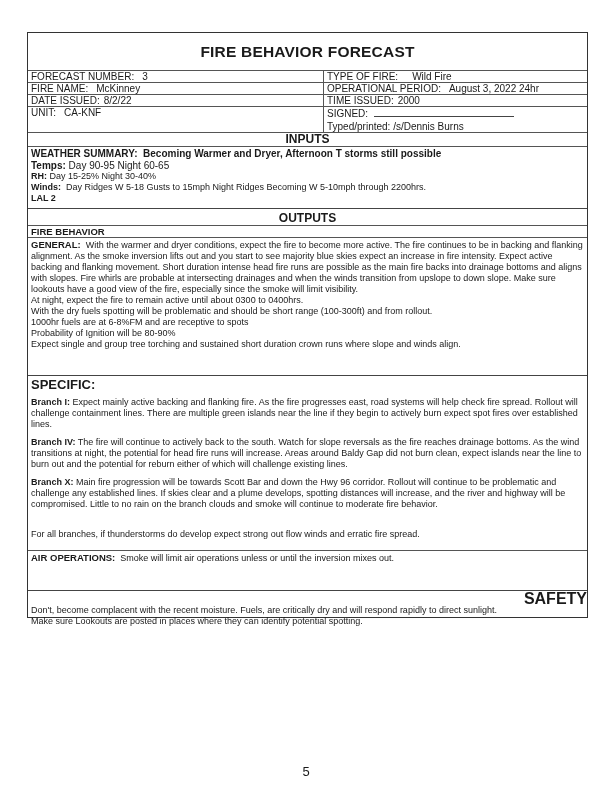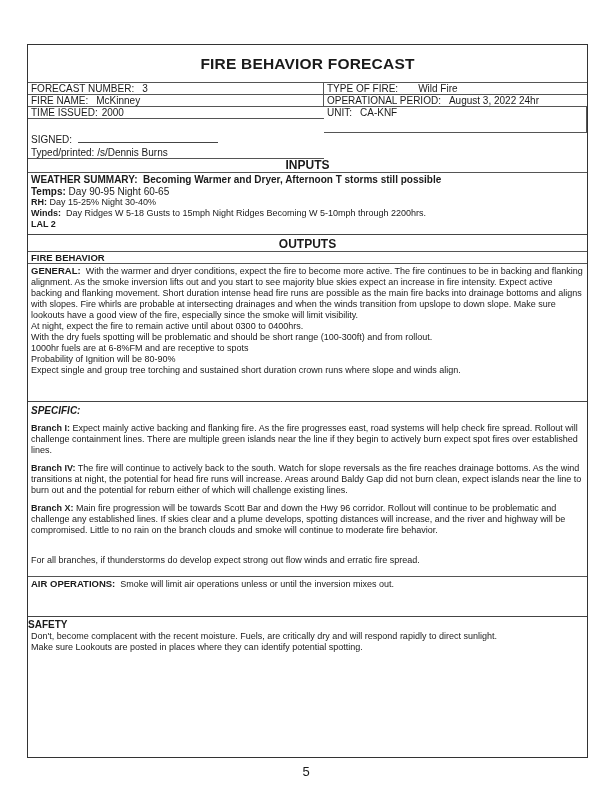--- a/index.html
+++ b/index.html
@@ -1,18 +1,18 @@
 <!DOCTYPE html>
 <html><head>
   <meta charset="utf-8">
   <style>
     html, body { margin: 0; padding: 0; background: #ffffff; }
     body { width: 612px; height: 792px; position: relative; overflow: hidden;
            font-family: "Liberation Sans", sans-serif; color: #1a1a1a; }
-    .form { position: absolute; left: 27px; top: 44px; width: 561px; height: 714px;
+    .form { position: absolute; left: 27px; top: 32px; width: 561px; height: 586px;
             border: 1.5px solid #333; box-sizing: border-box; }
     .title { height: 37px; border-bottom: 1px solid #555; text-align: center;
              font-weight: bold; font-size: 15.5px; line-height: 37px; letter-spacing: 0.2px; }
     .hdr-grid { display: grid; grid-template-columns: 296px 1fr; }
     .hdr-cell { font-size: 10px; font-weight: normal; padding-left: 3px; box-sizing: border-box;
                 border-bottom: 1px solid #555; height: 12px; line-height: 12px; white-space: nowrap; }
     .hdr-left { border-right: 1px solid #555; }
     .hdr-cell .val { margin-left: 8px; }
     .tall { height: 26px; }
     .signed-line { display: inline-block; width: 140px; border-bottom: 1px solid #444; height: 8px;
@@ -22,51 +22,54 @@
     .inputs { border-bottom: 1.5px solid #444; padding: 1px 3px 4px 3px; }
     .line { font-size: 9px; line-height: 11px; white-space: nowrap; }
     .line b { font-weight: bold; }
     .ws { font-size: 10px; font-weight: bold; line-height: 12px; }
     .small { font-size: 10px; }
     .fb-label { font-size: 9.5px; font-weight: bold; line-height: 11px; padding-left: 3px;
                 border-bottom: 1px solid #555; height: 11px; }
     .general { padding: 1px 3px 0 3px; height: 138px; border-bottom: 1.5px solid #444; box-sizing: border-box; }
     .para { font-size: 9px; line-height: 11px; }
     .specific { padding: 3px 3px 0 3px; height: 175px; border-bottom: 1px solid #555; box-sizing: border-box; }
-    .spec-title { font-size: 10px; font-weight: bold; line-height: 11px; margin-bottom: 7px; font-style: italic; }
+    .spec-title { font-size: 13px; font-weight: bold; line-height: 11px; margin-bottom: 7px; }
     .branch { font-size: 9px; line-height: 11px; margin-bottom: 7px; }
     .allb { font-size: 9px; line-height: 11px; margin-top: 19px; }
     .airops { padding: 1px 3px 0 3px; height: 40px; border-bottom: 1.5px solid #444; box-sizing: border-box;
               font-size: 9px; line-height: 11px; }
     .airops b { font-size: 9.5px; }
-    .safety-head { text-align: left; font-weight: bold; font-size: 10px; line-height: 13px; margin-top: 1px; }
+    .safety-head { text-align: right; font-weight: bold; font-size: 16px; line-height: 13px; margin-top: 1px; }
     .safety { padding: 0 3px; }
     .page-num { position: absolute; left: 0; width: 612px; top: 764px; text-align: center; font-size: 13px; }
   </style>
 </head>
 <body>
 
 <div class="form">
   <div class="title">FIRE BEHAVIOR FORECAST</div>
 
   <div class="hdr-grid">
     <div class="hdr-cell hdr-left">
       <span>FORECAST NUMBER:</span><span class="val">3</span>
     </div>
     <div class="hdr-cell">
-      <span>TYPE OF FIRE:</span><span class="val" style="margin-left:20px">Wild Fire</span>
+      <span>TYPE OF FIRE:</span><span class="val" style="margin-left:14px">Wild Fire</span>
     </div>
 
     <div class="hdr-cell hdr-left">
       <span>FIRE NAME:</span><span class="val">McKinney</span>
     </div>
     <div class="hdr-cell">
       <span>OPERATIONAL PERIOD:</span><span class="val" style="">August 3, 2022 24hr</span>
     </div>
 
+    <div class="hdr-cell hdr-left">
+      <span>DATE ISSUED:</span><span class="val" style="margin-left:4px">8/2/22</span>
+    </div>
     <div class="hdr-cell">
       <span>TIME ISSUED:</span><span class="val" style="margin-left:4px">2000</span>
     </div>
 
     <div class="hdr-cell hdr-left tall">
       <span>UNIT:</span><span class="val">CA-KNF</span>
     </div>
     <div class="hdr-cell tall" style="line-height:13px">
       <div><span>SIGNED:</span><span class="signed-line"></span></div>
       <div><span>Typed/printed:</span> <span>/s/Dennis Burns</span></div>

